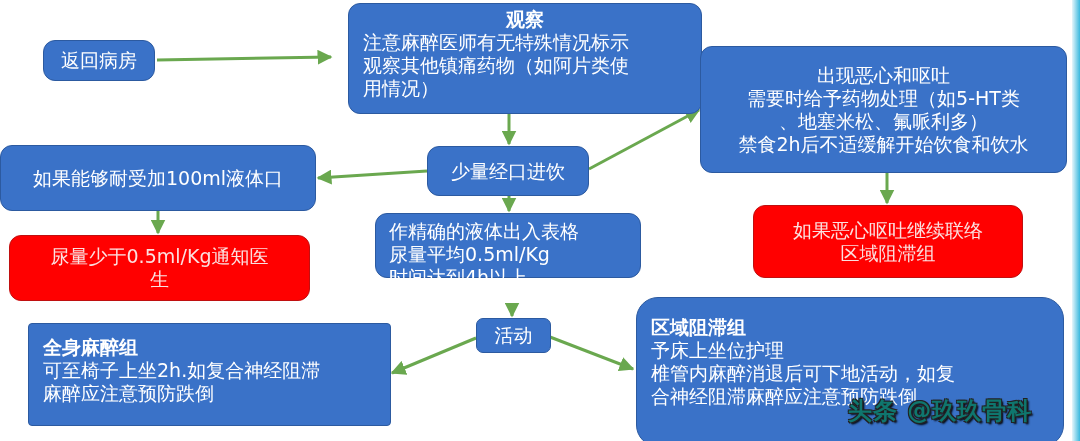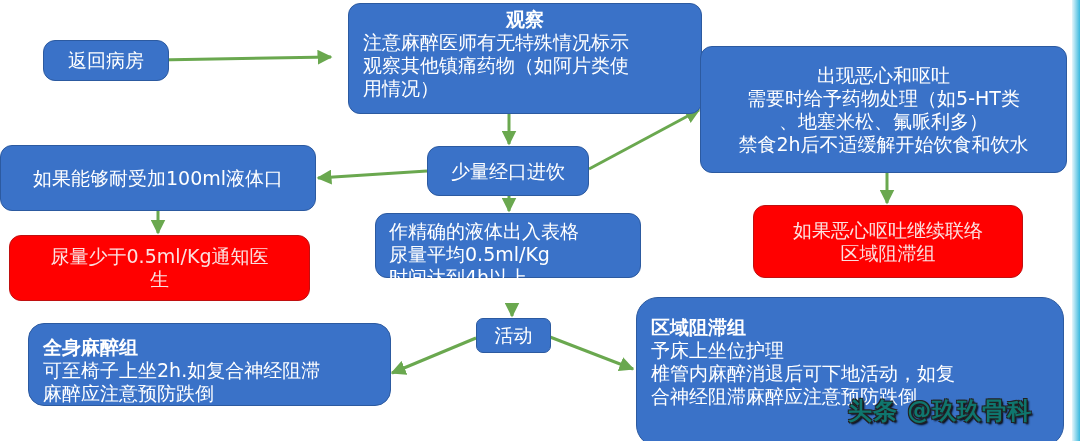--- a/index.html
+++ b/index.html
@@ -48,21 +48,21 @@
     <line x1="589" y1="169" x2="699" y2="110"></line>
     <line x1="509" y1="195" x2="509" y2="211"></line>
     <line x1="158" y1="210" x2="158" y2="233"></line>
     <line x1="887" y1="172" x2="887" y2="203"></line>
     <line x1="512" y1="305" x2="512" y2="316"></line>
     <line x1="476" y1="338" x2="392" y2="373"></line>
     <line x1="550" y1="337" x2="633" y2="369"></line>
   </g>
 </svg>
 
-<div class="box center" style="left:43px; top:40px; width:126px; height:41px;">
+<div class="box center" style="left:43px; top:40px; width:112px; height:41px;">
   <span class="line">返回病房</span>
 </div>
 
 <div class="box" style="left:348px; top:3px; width:354px; height:111px; padding:4px 0 0 14px;">
   <span class="line bold" style="text-align:center; padding-right:14px;">观察</span>
   <span class="line">注意麻醉医师有无特殊情况标示</span>
   <span class="line">观察其他镇痛药物（如阿片类使</span>
   <span class="line">用情况）</span>
 </div>
 
@@ -94,21 +94,21 @@
 
 <div class="box red center" style="left:753px; top:205px; width:270px; height:73px;">
   <span class="line">如果恶心呕吐继续联络</span>
   <span class="line">区域阻滞组</span>
 </div>
 
 <div class="box center" style="left:476px; top:318px; width:75px; height:35px; border-radius:7px;">
   <span class="line">活动</span>
 </div>
 
-<div class="box" style="left:28px; top:323px; width:363px; height:83px; padding:12px 0 0 14px; border-radius:16px;">
+<div class="box" style="left:28px; top:323px; width:363px; height:103px; padding:12px 0 0 14px; border-radius:4px;">
   <span class="line bold">全身麻醉组</span>
   <span class="line">可至椅子上坐2h.如复合神经阻滞</span>
   <span class="line">麻醉应注意预防跌倒</span>
 </div>
 
 <div class="box" style="left:636px; top:297px; width:428px; height:150px; padding:18px 0 0 14px; border-radius:22px;">
   <span class="line bold">区域阻滞组</span>
   <span class="line">予床上坐位护理</span>
   <span class="line">椎管内麻醉消退后可下地活动，如复</span>
   <span class="line">合神经阻滞麻醉应注意预防跌倒</span>

